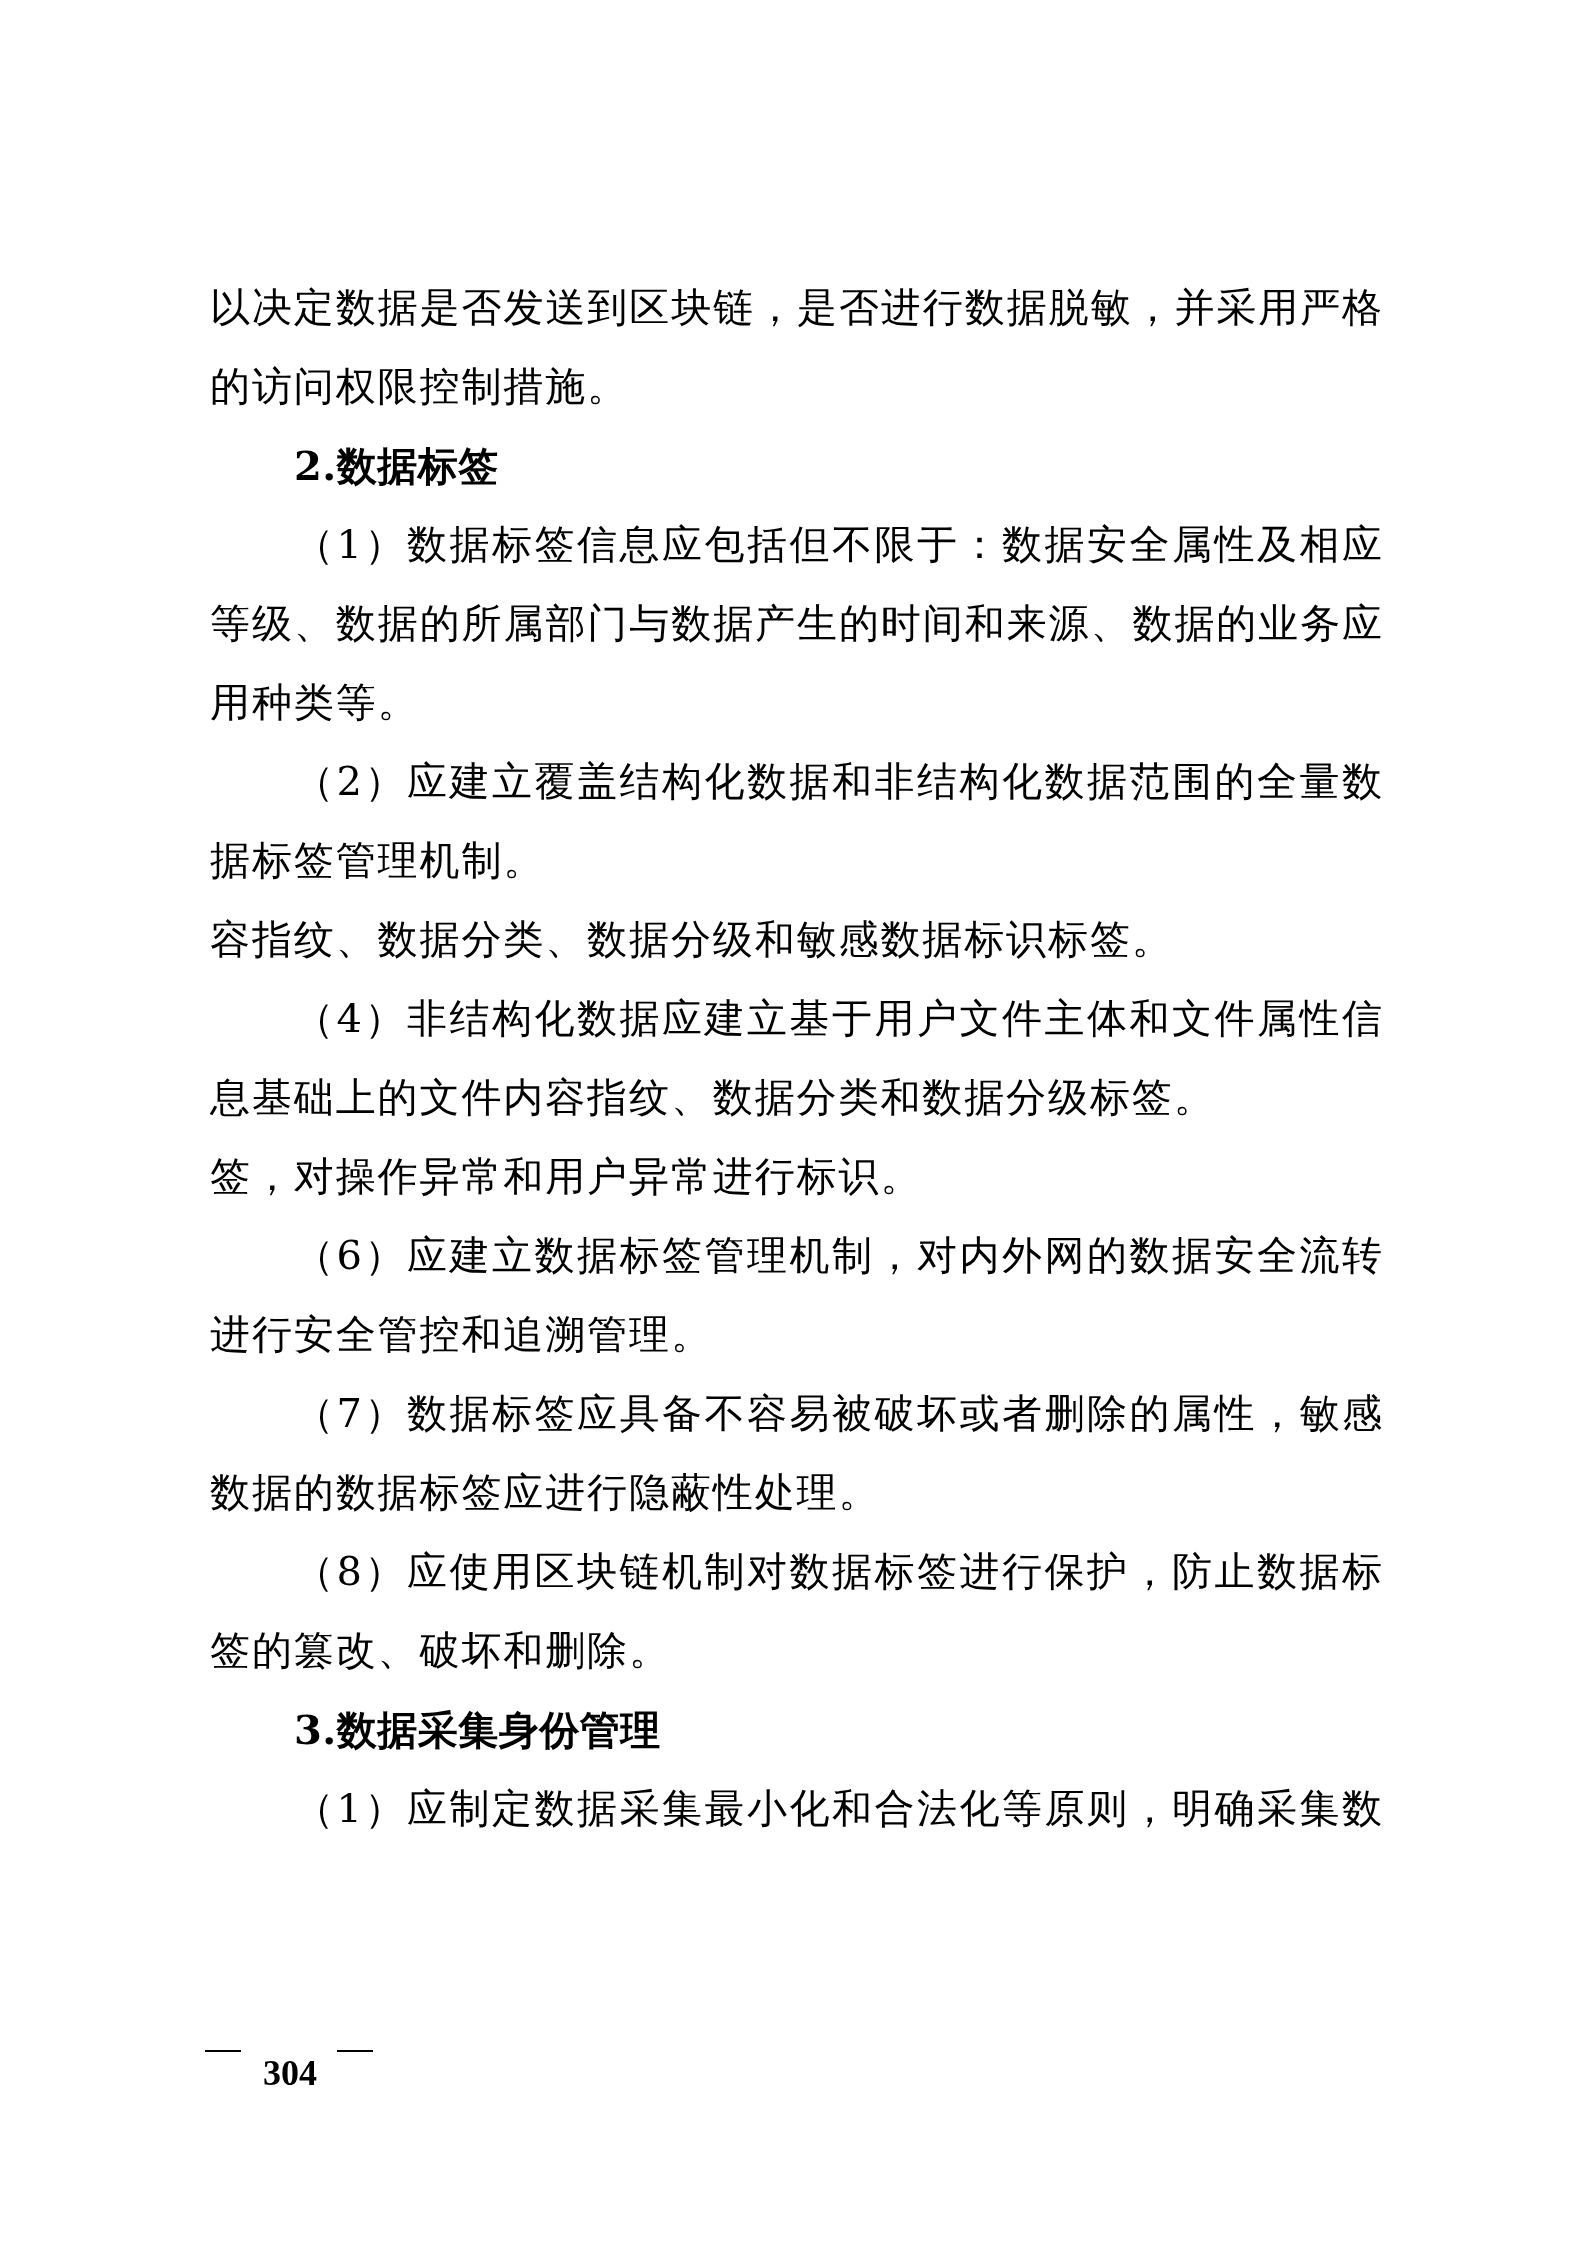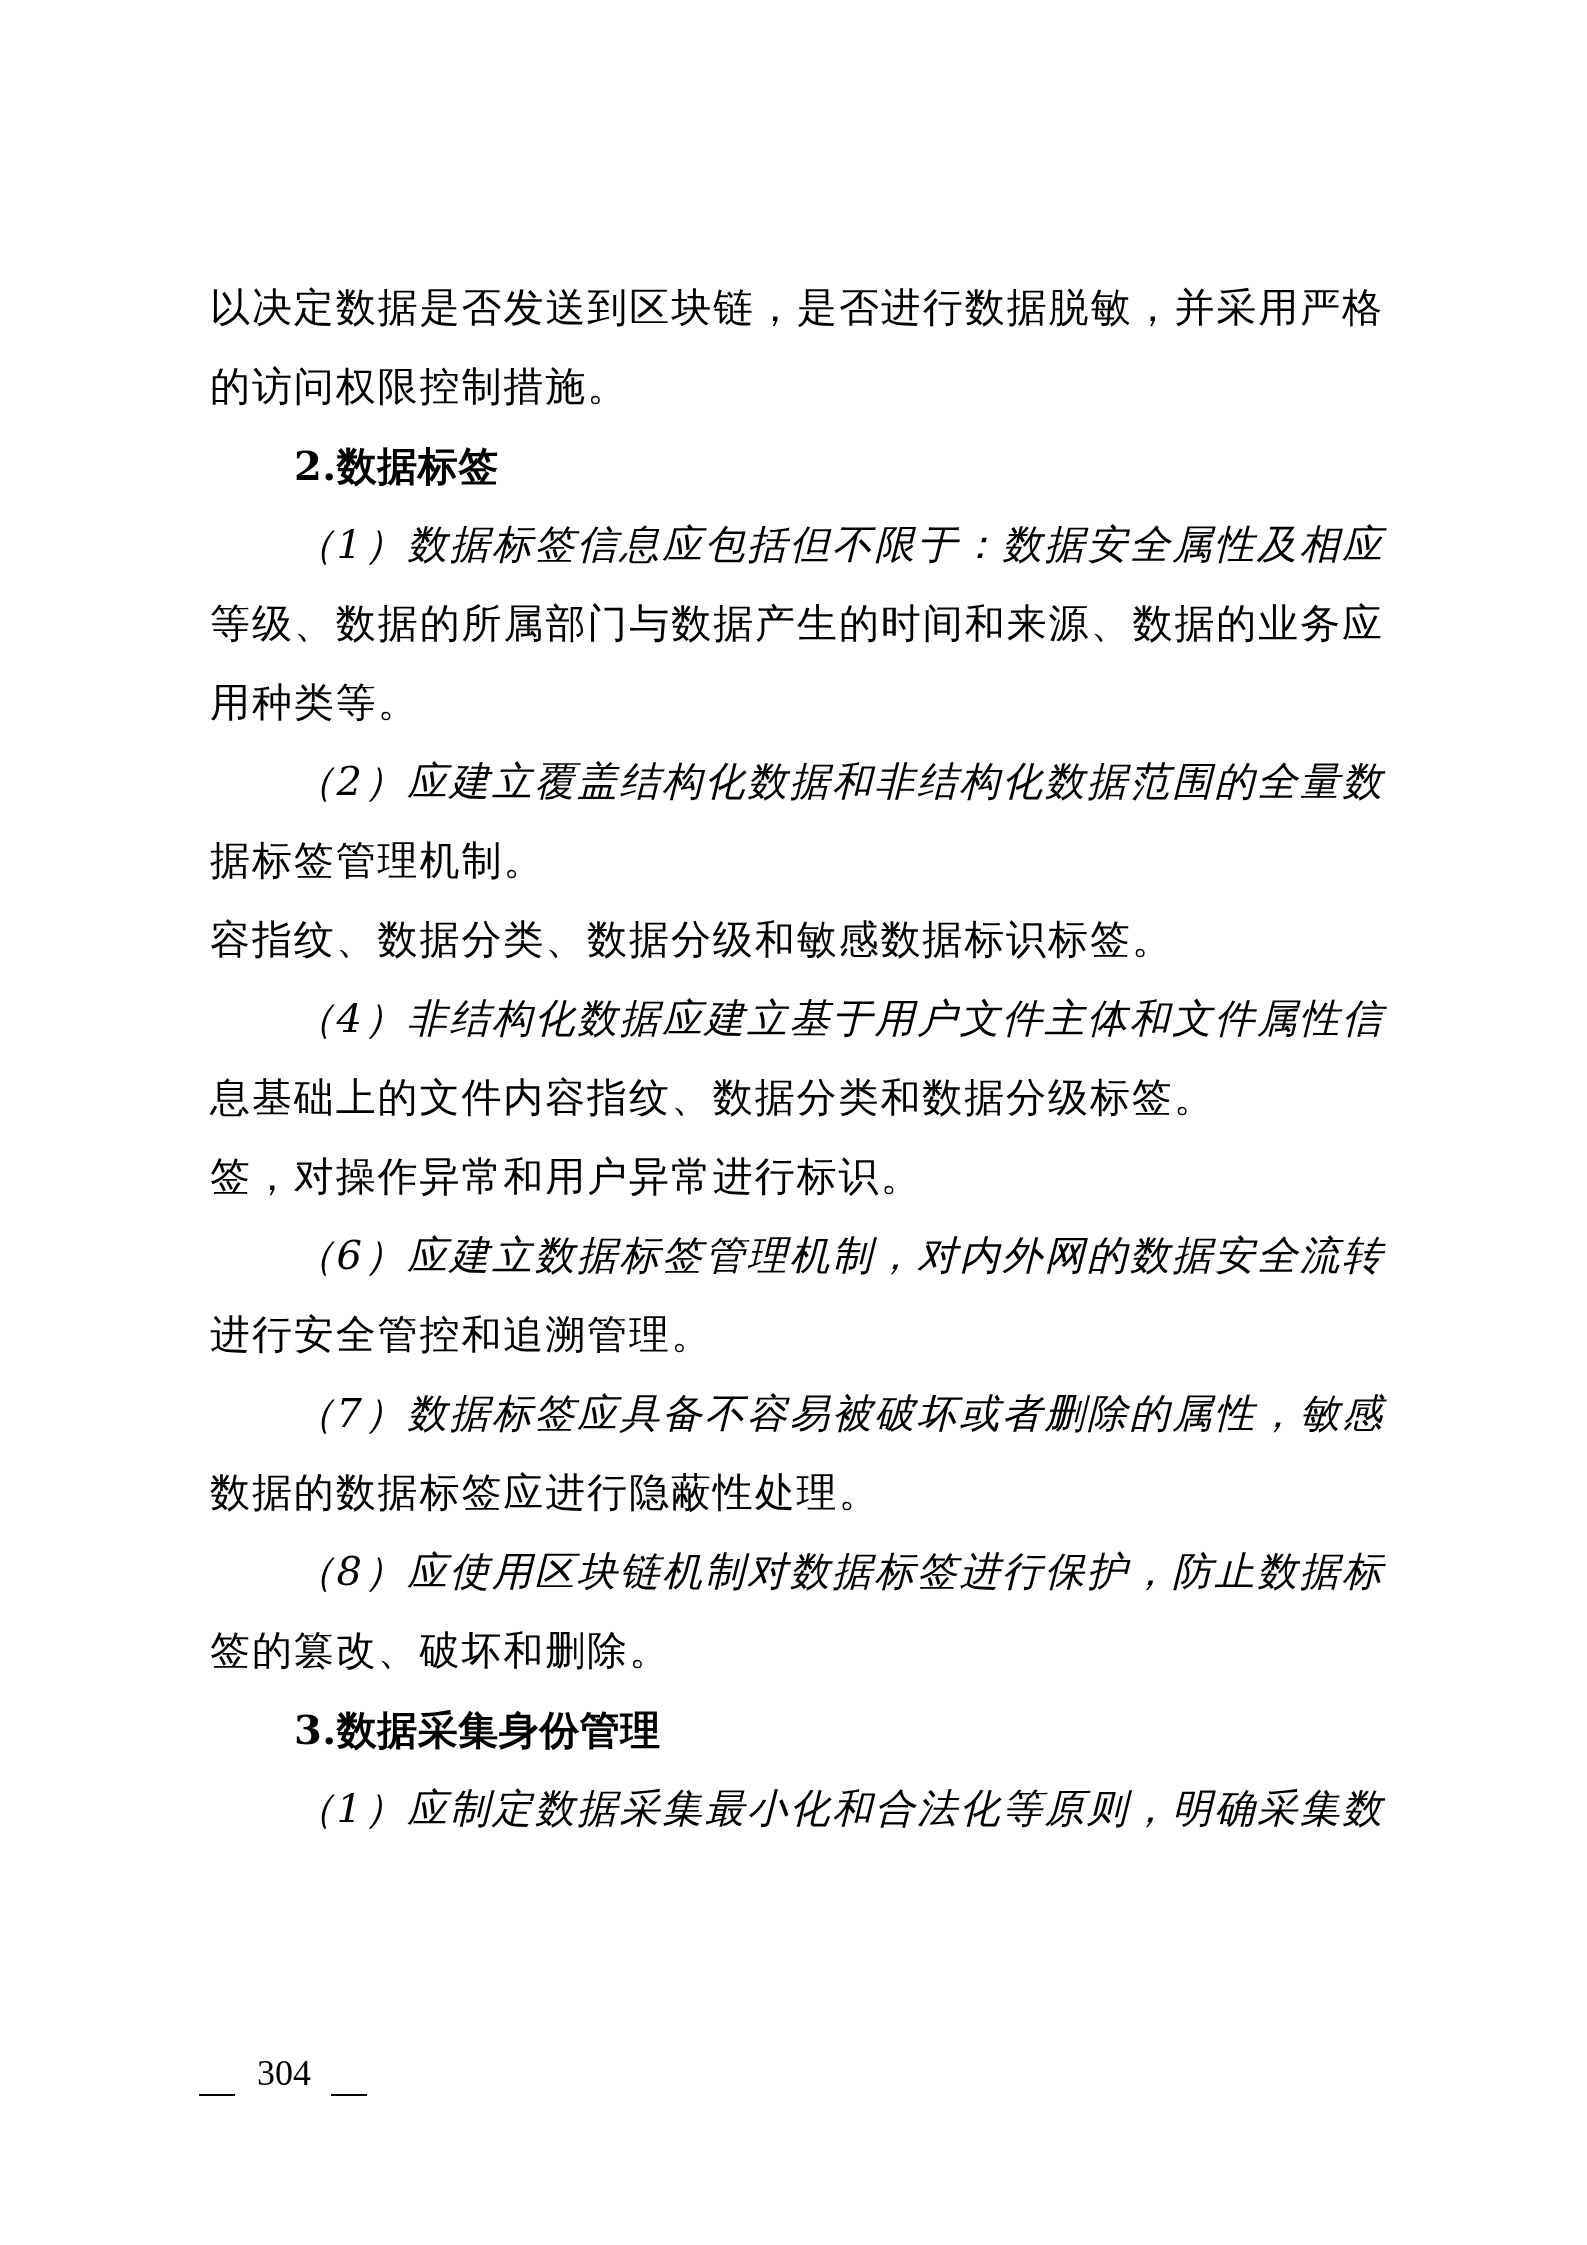--- a/index.html
+++ b/index.html
@@ -36,38 +36,38 @@
       letter-spacing: 1.9px;
       white-space: nowrap;
       overflow: visible;
     }
     .line.justify {
       text-align: justify;
       text-align-last: justify;
     }
     .line.item-start {
       padding-left: 84px;
-      font-style: italic;
     }
     .line.heading {
       padding-left: 84px;
       letter-spacing: 0.5px;
       font-weight: bold;
     }
     .page-number {
       position: absolute;
-      left: 199px;
+      left: 205px;
       top: 2050px;
       height: 46px;
       line-height: 46px;
       font-family: "Liberation Serif", "DejaVu Serif", serif;
       font-size: 34px;
       white-space: nowrap;
       display: flex;
-      align-items: flex-end;
+      align-items: flex-start;
+      font-weight: bold;
     }
     .page-number .dash {
       display: inline-block;
       width: 36px;
       height: 0;
       border-top: 2px solid #000;
     }
     .page-number .num {
       display: inline-block;
       margin: 0 20px 0 22px;

